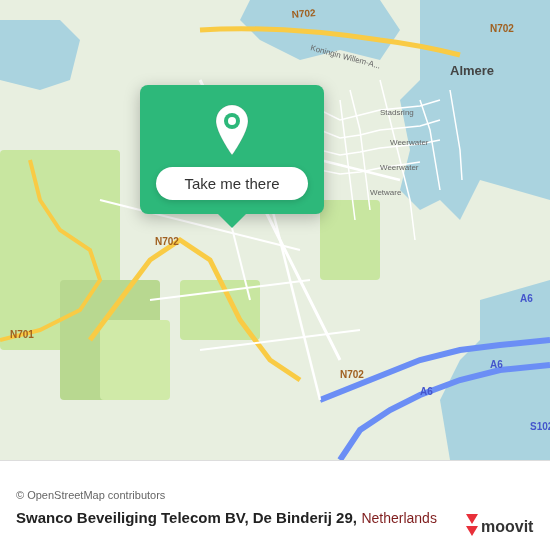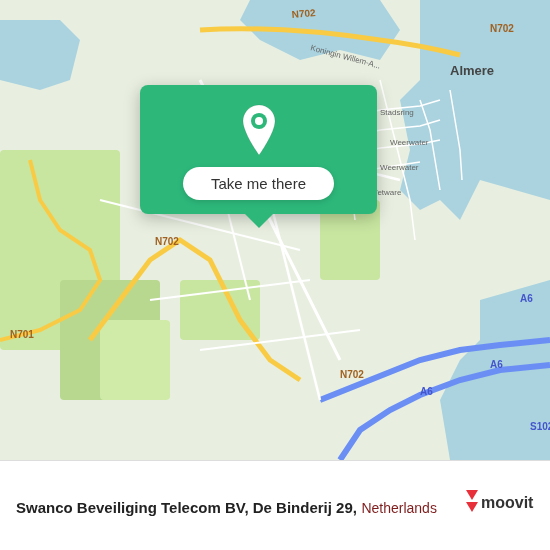--- a/index.html
+++ b/index.html
@@ -27,21 +27,21 @@
       height: 100%;
       position: absolute;
       top: 0; left: 0;
     }
 
     
     #popup-card {
       position: absolute;
       top: 85px;
       left: 140px;
-      width: 237px;
+      width: 184px;
       background: #2db87a;
       border-radius: 8px;
       padding: 18px 16px 14px 16px;
       display: flex;
       flex-direction: column;
       align-items: center;
       box-shadow: 0 4px 16px rgba(0,0,0,0.25);
       z-index: 10;
     }
 
@@ -108,21 +108,21 @@
     }
 
     #location-country {
       font-size: 14px;
       color: #7f1d1d;
     }
 
     
     #moovit-logo {
       position: absolute;
-      bottom: 32px;
+      bottom: 8px;
       right: 14px;
       width: 70px;
       height: 34px;
       display: flex;
       align-items: center;
     }
 
     
   </style>
 </head>
@@ -199,20 +199,23 @@
       <path d="M22 2C13.16 2 6 9.16 6 18C6 30 22 52 22 52C22 52 38 30 38 18C38 9.16 30.84 2 22 2Z" fill="white" stroke="rgba(0,0,0,0.1)" stroke-width="1"></path>
       <circle cx="22" cy="18" r="8" fill="#2db87a"></circle>
       <circle cx="22" cy="18" r="4" fill="white"></circle>
     </svg>
 
     <button id="take-me-there-btn">Take me there</button>
   </div>
 </div>
 
 <div id="bottom-bar">
+  <div id="osm-credit">
+    <span>© OpenStreetMap contributors</span>
+  </div>
   <div id="location-info">
     <span id="location-name">Swanco Beveiliging Telecom BV, De Binderij 29,</span>
     <span id="location-country">Netherlands</span>
   </div>
 
   <div id="moovit-logo">
     <svg width="70" height="34" viewBox="0 0 70 34" xmlns="http://www.w3.org/2000/svg">
 
       <polygon points="0,6 12,6 6,16" fill="#e8303a"></polygon>
       <polygon points="0,18 12,18 6,28" fill="#e8303a"></polygon>

